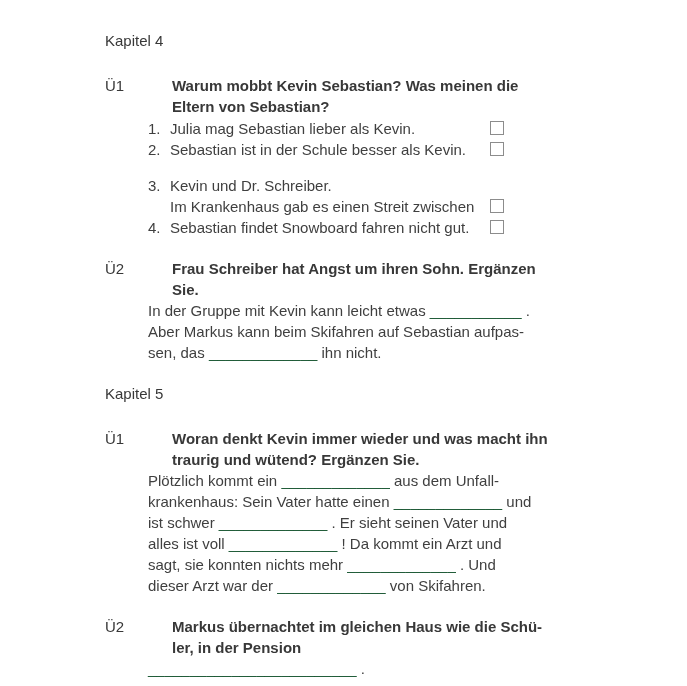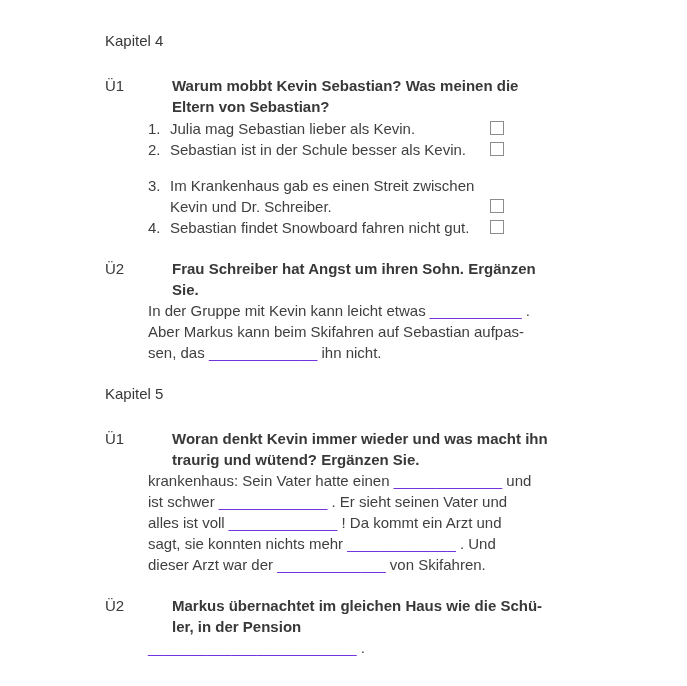--- a/index.html
+++ b/index.html
@@ -19,21 +19,21 @@
   .check-row{position:relative;padding-left:22px;padding-right:45px;}
   .check-row.gap{margin-top:15px;}
   .check-num{position:absolute;left:0;top:0;}
   .check-lines div{white-space:pre;}
   .checkbox{
     position:absolute;right:0;bottom:4px;
     width:12px;height:12px;border:1.5px solid #8c8c8c;
     background:#ffffff;display:inline-block;
   }
   .fill-text .body-line{white-space:pre;}
-  .blank{letter-spacing:0;color:#6d28d9;}
+  .blank{letter-spacing:0;color:#14532d;}
 </style>
 </head>
 <body>
 
 <div class="page">
 
   <div class="chapter">
     <div class="chapter-title">Kapitel 4</div>
 
     <div class="exercise">
@@ -54,22 +54,22 @@
             <div class="check-row">
               <span class="check-num">2.</span>
               <div class="check-lines">
                 <div>Sebastian ist in der Schule besser als Kevin.</div>
               </div>
               <span class="checkbox"></span>
             </div>
             <div class="check-row gap">
               <span class="check-num">3.</span>
               <div class="check-lines">
+                <div>Kevin und Dr. Schreiber.</div>
                 <div>Im Krankenhaus gab es einen Streit zwischen</div>
-                <div>Kevin und Dr. Schreiber.</div>
               </div>
               <span class="checkbox"></span>
             </div>
             <div class="check-row">
               <span class="check-num">4.</span>
               <div class="check-lines">
                 <div>Sebastian findet Snowboard fahren nicht gut.</div>
               </div>
               <span class="checkbox"></span>
             </div>
@@ -97,20 +97,21 @@
     <div class="chapter-title">Kapitel 5</div>
 
     <div class="exercise">
       <div class="ex-label">Ü1</div>
       <div class="ex-body">
         <div class="ex-question">
             <div>Woran denkt Kevin immer wieder und was macht ihn</div>
             <div>traurig und wütend? Ergänzen Sie.</div>
           </div>
         <div class="fill-text">
+            <div class="body-line"><span>Plötzlich kommt ein </span><span class="blank">_____________</span><span> aus dem Unfall-</span></div>
             <div class="body-line"><span>krankenhaus: Sein Vater hatte einen </span><span class="blank">_____________</span><span> und</span></div>
             <div class="body-line"><span>ist schwer </span><span class="blank">_____________</span><span> . Er sieht seinen Vater und</span></div>
             <div class="body-line"><span>alles ist voll </span><span class="blank">_____________</span><span> ! Da kommt ein Arzt und</span></div>
             <div class="body-line"><span>sagt, sie konnten nichts mehr </span><span class="blank">_____________</span><span> . Und</span></div>
             <div class="body-line"><span>dieser Arzt war der </span><span class="blank">_____________</span><span> von Skifahren.</span></div>
           </div>
       </div>
     </div>
 
     <div class="exercise">

